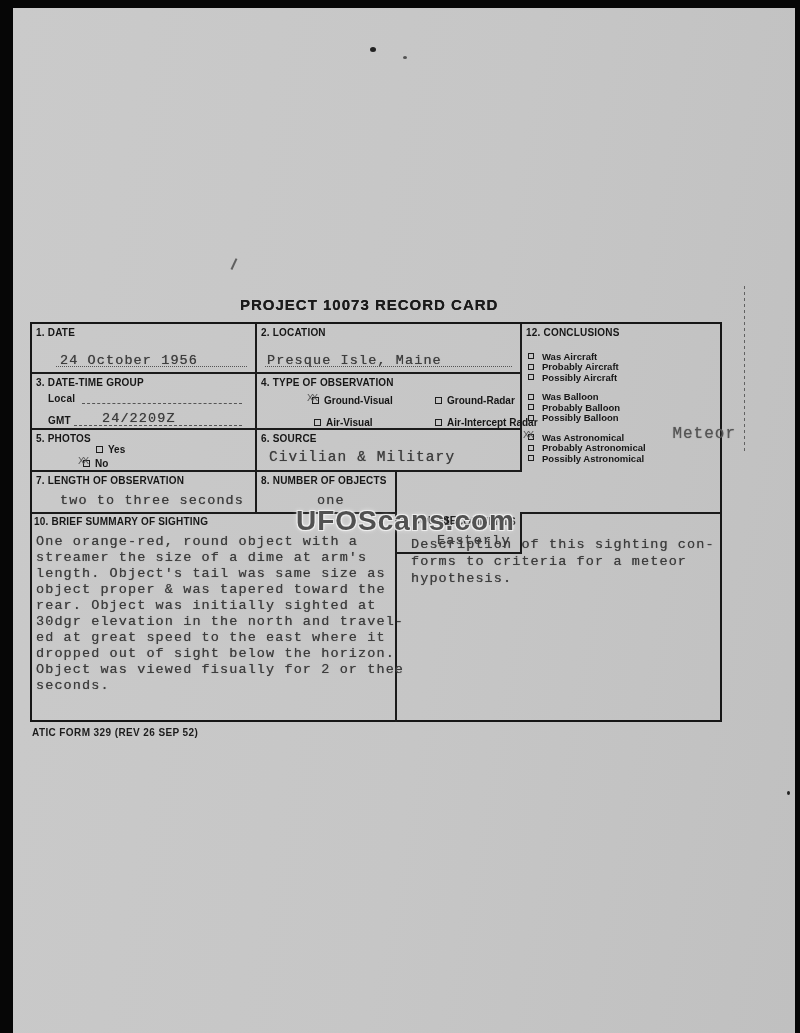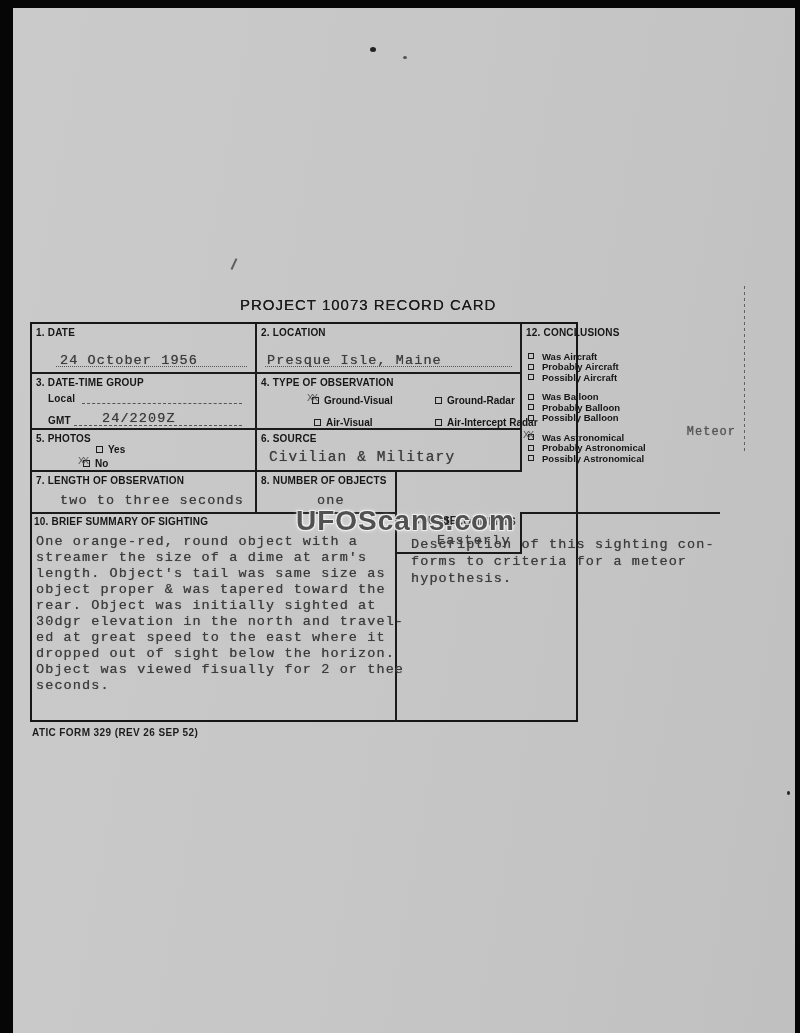--- a/index.html
+++ b/index.html
@@ -6,26 +6,26 @@
   html,body { width:800px; height:1033px; }
   body { background:#060606; font-family:"Liberation Sans", sans-serif; position:relative; overflow:hidden; }
 
   .page {
     position:absolute; left:13px; top:8px; width:782px; height:1025px;
     background:linear-gradient(100deg,#cacaca 0%,#c6c6c6 55%,#c0c0c0 100%);
   }
 
   .title {
     position:absolute; left:227px; top:288px;
-    font-size:15px; font-weight:normal; letter-spacing:1px; color:#1a1a1a;
+    font-size:15px; font-weight:bold; letter-spacing:1px; color:#1a1a1a;
     text-shadow:0 0 0.5px #222;
   }
 
   
-  .card { position:absolute; left:17px; top:314px; width:548px; height:400px; border:2px solid #161616; }
+  .card { position:absolute; left:17px; top:314px; width:692px; height:400px; border:2px solid #161616; }
   .cell { position:absolute; }
   .br { border-right:2px solid #1b1b1b; }
   .bb { border-bottom:2px solid #1b1b1b; }
 
   .flabel { position:absolute; left:4px; top:3px; font-size:10px; font-weight:bold; letter-spacing:0.2px; color:#161616; white-space:nowrap; }
 
   .typed {
     font-family:"Liberation Mono","DejaVu Sans Mono",monospace;
     font-size:13.5px; letter-spacing:1.1px; color:#3d3d3d;
     text-shadow:0 0 0.7px rgba(60,60,60,0.8);
@@ -40,21 +40,21 @@
   .mark { position:absolute; left:-6px; top:-6px; font-family:"Liberation Mono",monospace; font-size:11px; color:#4a4a4a; opacity:.85; letter-spacing:-2px; }
   .optlabel { font-size:10px; font-weight:bold; color:#161616; }
 
   
   .cgroup { margin-bottom:9px; }
   .crow { display:flex; align-items:center; height:10.5px; white-space:nowrap; }
   .crow .cbx { width:6px; height:6px; margin-right:8px; margin-left:2px; }
   .crow .optlabel { font-size:9.5px; }
   .other-trail { display:inline-block; width:98px; border-bottom:1.5px dashed #333; margin-left:2px; height:7px; }
 
-  .meteor { position:absolute; right:-16px; top:101px; font-family:"Liberation Mono",monospace; font-size:12px; letter-spacing:1px; color:#555; text-shadow:0 0 1px #666; }
+  .meteor { position:absolute; right:-16px; top:101px; font-family:"Liberation Mono",monospace; font-size:16px; letter-spacing:1px; color:#555; text-shadow:0 0 1px #666; }
 
   .watermark {
     position:absolute; left:283px; top:497px;
     font-size:28px; font-weight:bold; letter-spacing:1px;
     color:rgba(45,45,45,0.82);
     text-shadow:1px 1px 0 rgba(240,240,240,.9), -1px -1px 0 rgba(240,240,240,.9),
                 1px -1px 0 rgba(240,240,240,.9), -1px 1px 0 rgba(240,240,240,.9),
                 0 0 5px rgba(255,255,255,.8);
   }
 

